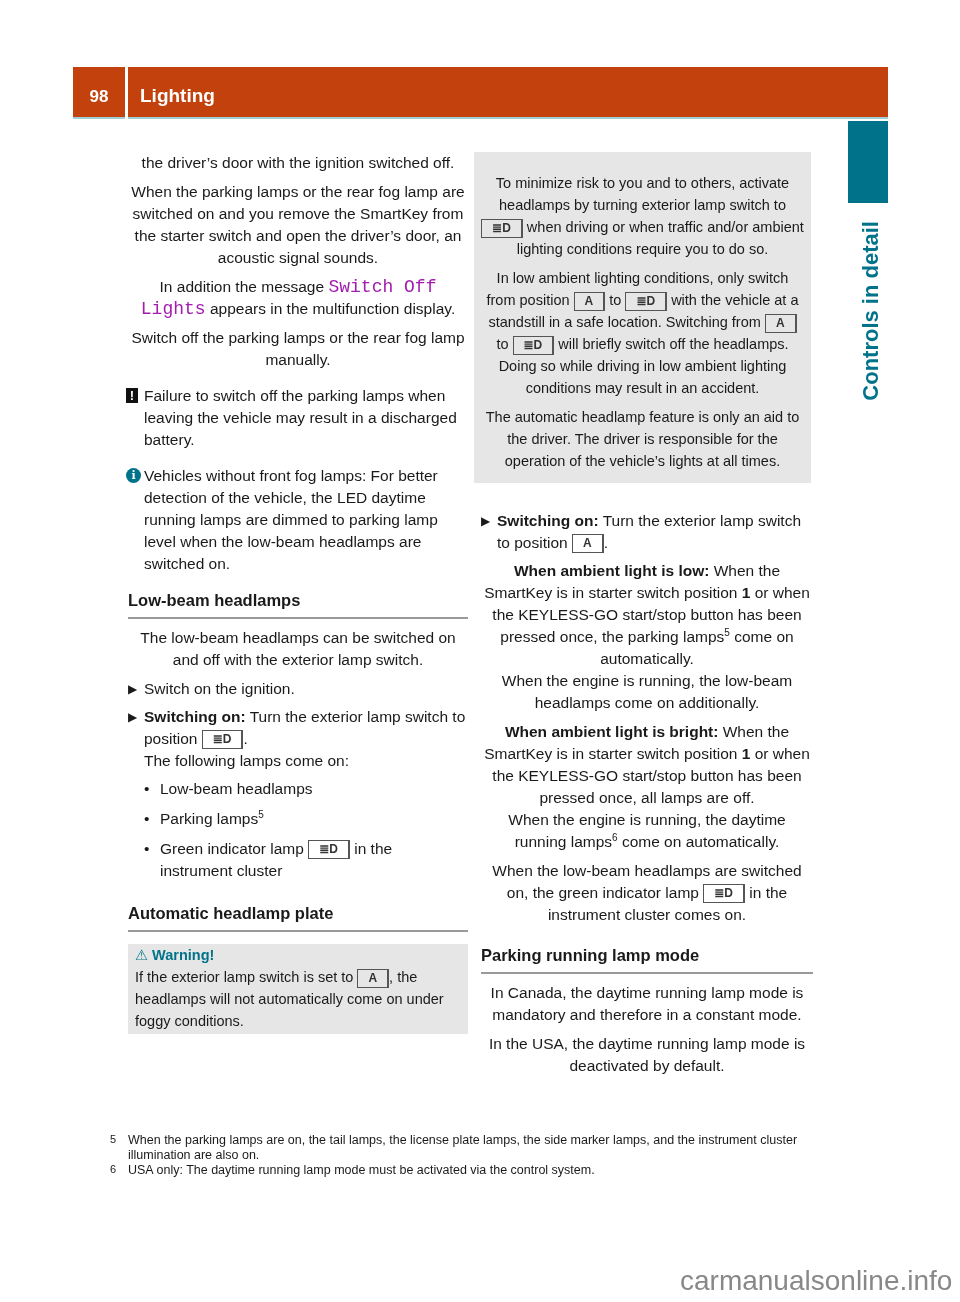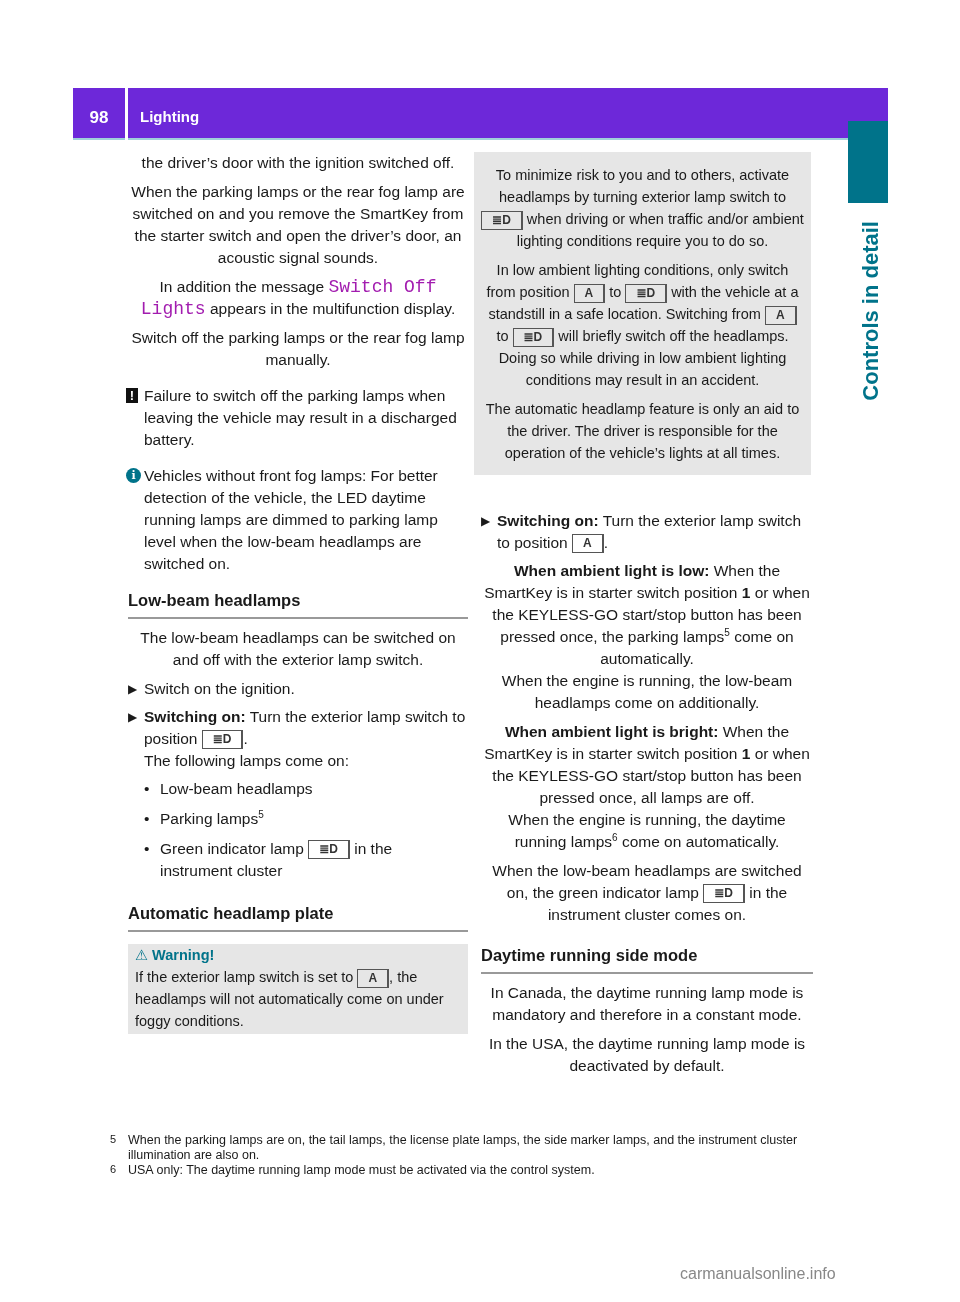--- a/index.html
+++ b/index.html
@@ -1,23 +1,23 @@
 <!DOCTYPE html>
 <html><head>
 <meta charset="utf-8">
 <style>
   html, body { margin:0; padding:0; }
   body { width:960px; height:1302px; background:#fff; position:relative; overflow:hidden;
          font-family:"Liberation Sans", sans-serif; color:#1a1a1a; font-size:15.5px; }
-  .header { position:absolute; left:73px; top:88px; width:815px; height:50px; background:#6d28d9;
+  .header { position:absolute; left:73px; top:67px; width:815px; height:50px; background:#c2410c;
             border-bottom:2px solid #9fd0da; }
   .page-num { position:absolute; left:0; top:0; width:52px; height:50px; color:#fff; font-weight:bold;
               font-size:17px; display:flex; align-items:center; justify-content:center; padding-top:10px; box-sizing:border-box;}
   .hdr-div { position:absolute; left:52px; top:0; width:3px; height:52px; background:#fff; }
-  .page-title { position:absolute; left:67px; top:0; height:50px; line-height:58px; color:#fff; font-weight:bold; font-size:15px; }
+  .page-title { position:absolute; left:67px; top:0; height:50px; line-height:58px; color:#fff; font-weight:bold; font-size:19px; }
   .sidebar { position:absolute; left:840px; top:121px; width:48px; height:290px; }
   .sidebar-block { position:absolute; left:8px; top:0; width:40px; height:82px; background:#00738a; }
   .sidebar-text { position:absolute; left:24px; top:100px; transform-origin:left top; transform:rotate(-90deg) translate(-190px,-6px);
                   color:#00738a; font-weight:bold; font-size:22px; white-space:nowrap; width:190px; text-align:right;}
   .col { position:absolute; width:340px; line-height:22px; }
   .col-left { left:128px; top:152px; }
   p { margin:0 0 7px 0;text-align:center; }
   .mono { font-family:"Liberation Mono", monospace; color:#a21caf; font-size:18px; }
   .note { position:relative; padding-left:16px; margin:14px 0 10px 0; }
   .note .ic { position:absolute; left:-2px; top:3px; }
@@ -25,27 +25,27 @@
   .info { display:inline-block; width:15px; height:15px; border-radius:50%; background:#00738a; color:#fff; font-weight:bold; font-size:11px; line-height:15px; text-align:center; font-family:"DejaVu Serif",serif;}
   h2 { font-size:16.5px; font-weight:bold; margin:14px 0 8px 0; padding-bottom:6px; border-bottom:2px solid #999; }
   .step { position:relative; padding-left:16px; margin:0 0 6px 0; }
   .step .tri { position:absolute; left:0; top:0; font-size:12px; }
   .bullet { position:relative; padding-left:32px; margin:0 0 8px 0; }
   .bullet .dot { position:absolute; left:16px; top:0; }
   .sym { display:inline-block; border:1px solid #555; border-right-width:2px; padding:0 10px; height:17px; line-height:17px; font-size:12px;
          vertical-align:middle; background:transparent; color:#333; font-weight:bold;}
   .warnbox { background:#e6e6e6; padding:0 7px 2px 7px; margin-top:12px; font-size:14.5px; line-height:22px;}
   .warn-title { color:#00738a; font-weight:bold; }
-  .grey-box { position:absolute; left:474px; top:152px; width:337px; background:#e6e6e6; padding:12px 7px 4px 7px; box-sizing:border-box; font-size:14.5px; line-height:22px; }
+  .grey-box { position:absolute; left:474px; top:152px; width:337px; background:#e6e6e6; padding:20px 7px 4px 7px; box-sizing:border-box; font-size:14.5px; line-height:22px; }
   .col-right2 { position:absolute; left:481px; top:510px; width:332px; line-height:22px; }
   sup { font-size:10px; line-height:0; }
   .footnotes { position:absolute; left:110px; top:1133px; width:720px; font-size:12.5px; line-height:15px; }
   .fn { position:relative; padding-left:18px; }
   .fn .n { position:absolute; left:0; top:-1px; font-size:11px; }
-  .watermark { position:absolute; left:680px; top:1265px; color:#888; font-size:16px; }
+  .watermark { position:absolute; left:680px; top:1265px; color:#888; font-size:28px; }
 </style>
 </head>
 <body>
 
 <div class="header">
   <div class="page-num">98</div>
   <div class="hdr-div"></div>
   <div class="page-title">Lighting</div>
 </div>
 
@@ -85,21 +85,21 @@
   <p><span>To minimize risk to you and to others, activate headlamps by turning exterior lamp switch to </span><span class="sym">≣D</span><span> when driving or when traffic and/or ambient lighting conditions require you to do so.</span></p>
   <p><span>In low ambient lighting conditions, only switch from position </span><span class="sym">A</span><span> to </span><span class="sym">≣D</span><span> with the vehicle at a standstill in a safe location. Switching from </span><span class="sym">A</span><span> to </span><span class="sym">≣D</span><span> will briefly switch off the headlamps. Doing so while driving in low ambient lighting conditions may result in an accident.</span></p>
   <p>The automatic headlamp feature is only an aid to the driver. The driver is responsible for the operation of the vehicle’s lights at all times.</p>
 </div>
 
 <div class="col-right2">
   <div class="step"><span class="tri">▶</span><b>Switching on:</b><span> Turn the exterior lamp switch to position </span><span class="sym">A</span><span>.</span></div>
   <p><b>When ambient light is low:</b><span> When the SmartKey is in starter switch position </span><b>1</b><span> or when the KEYLESS-GO start/stop button has been pressed once, the parking lamps</span><sup>5</sup><span> come on automatically.</span><br><span>When the engine is running, the low-beam headlamps come on additionally.</span></p>
   <p><b>When ambient light is bright:</b><span> When the SmartKey is in starter switch position </span><b>1</b><span> or when the KEYLESS-GO start/stop button has been pressed once, all lamps are off.</span><br><span>When the engine is running, the daytime running lamps</span><sup>6</sup><span> come on automatically.</span></p>
   <p><span>When the low-beam headlamps are switched on, the green indicator lamp </span><span class="sym">≣D</span><span> in the instrument cluster comes on.</span></p>
-  <h2 style="margin-top:18px">Daytime running side mode</h2>
+  <h2 style="margin-top:18px">Parking running lamp mode</h2>
   <p>In Canada, the daytime running lamp mode is mandatory and therefore in a constant mode.</p>
   <p>In the USA, the daytime running lamp mode is deactivated by default.</p>
 </div>
 
 <div class="footnotes">
   <div class="fn"><span class="n">5</span><span>When the parking lamps are on, the tail lamps, the license plate lamps, the side marker lamps, and the instrument cluster illumination are also on.</span></div>
   <div class="fn"><span class="n">6</span><span>USA only: The daytime running lamp mode must be activated via the control system.</span></div>
 </div>
 
 <div class="watermark">carmanualsonline.info</div>

